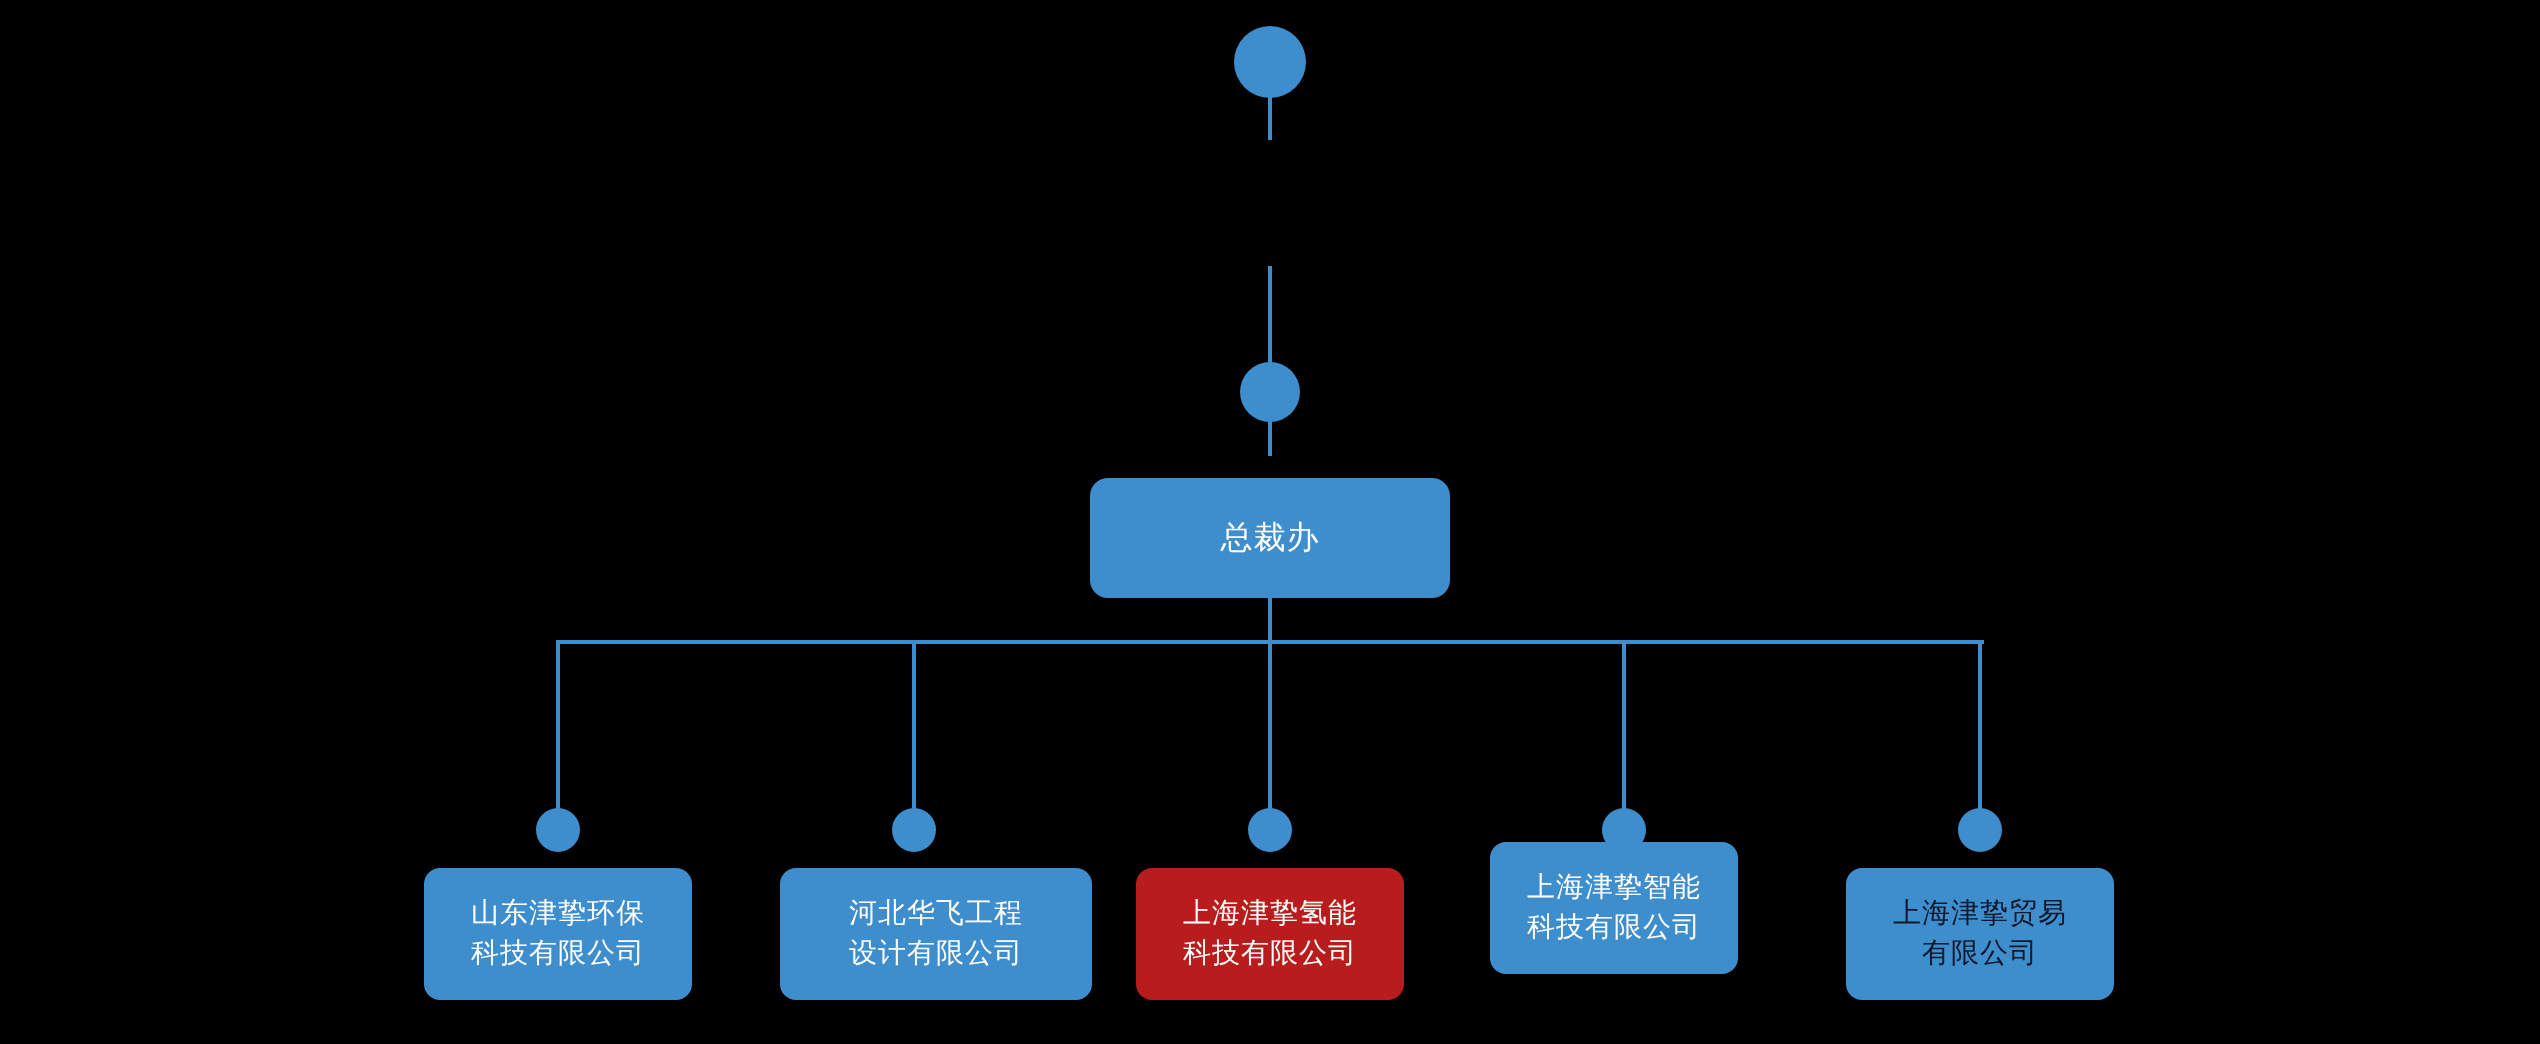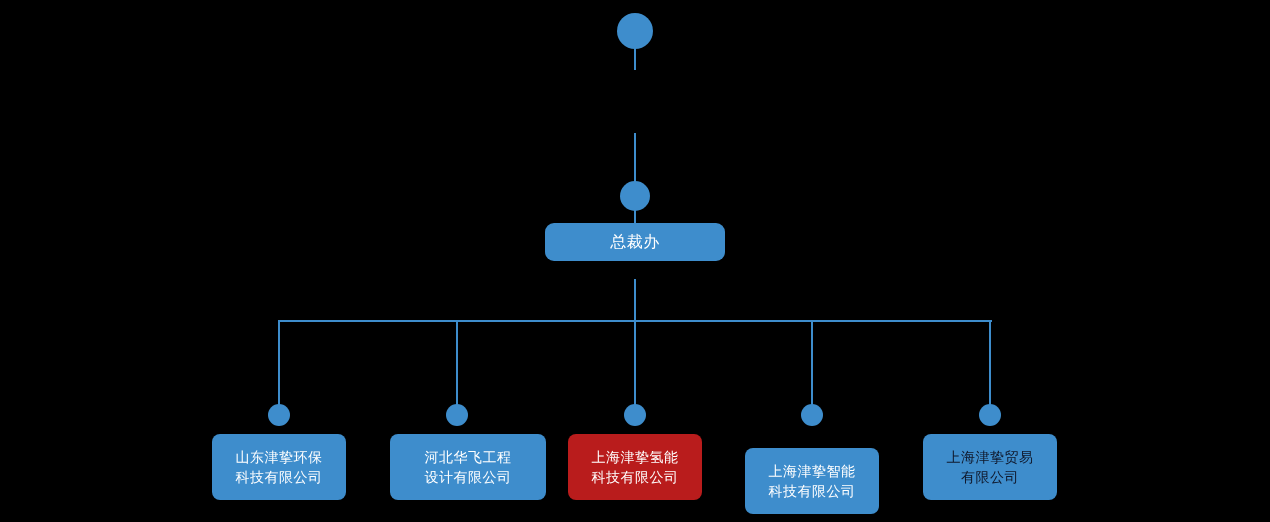--- a/index.html
+++ b/index.html
@@ -63,21 +63,21 @@
 
   <div class="line line-v" style="left: 634px; top: 44px; height: 26px; background: rgb(62, 141, 204);"></div>
 
 
   <div class="line line-v" style="left: 634px; top: 133px; height: 49px; background: rgb(62, 141, 204);"></div>
 
   <div class="dot" style="left: 620px; top: 181px; width: 30px; height: 30px; background: rgb(62, 141, 204);"></div>
 
   <div class="line line-v" style="left: 634px; top: 208px; height: 20px; background: rgb(62, 141, 204);"></div>
 
-  <div class="node node-mid" style="left: 545px; top: 223px; width: 180px; height: 38px; background: rgb(62, 141, 204); color: rgb(255, 255, 255);">总裁办</div>
+  <div class="node node-mid" style="left: 545px; top: 239px; width: 180px; height: 60px; background: rgb(62, 141, 204); color: rgb(255, 255, 255);">总裁办</div>
 
   <div class="line line-v" style="left: 634px; top: 279px; height: 43px; background: rgb(62, 141, 204);"></div>
 
   <div class="line line-h" style="left: 279px; top: 320px; width: 713px; background: rgb(62, 141, 204);"></div>
 
   <div class="line line-v" style="left: 278px; top: 320px; height: 85px; background: rgb(62, 141, 204);"></div>
   <div class="line line-v" style="left: 456px; top: 320px; height: 85px; background: rgb(62, 141, 204);"></div>
   <div class="line line-v" style="left: 634px; top: 320px; height: 85px; background: rgb(62, 141, 204);"></div>
   <div class="line line-v" style="left: 811px; top: 320px; height: 85px; background: rgb(62, 141, 204);"></div>
   <div class="line line-v" style="left: 989px; top: 320px; height: 85px; background: rgb(62, 141, 204);"></div>
@@ -90,19 +90,19 @@
 
   <div class="node node-leaf" style="left: 212px; top: 434px; width: 134px; height: 66px; background: rgb(62, 141, 204); color: rgb(255, 255, 255);">山东津挚环保
 科技有限公司</div>
 
   <div class="node node-leaf" style="left: 390px; top: 434px; width: 156px; height: 66px; background: rgb(62, 141, 204); color: #ffffff;">河北华飞工程
 设计有限公司</div>
 
   <div class="node node-leaf" style="left: 568px; top: 434px; width: 134px; height: 66px; background: #b91c1c; color: rgb(255, 255, 255);">上海津挚氢能
 科技有限公司</div>
 
-  <div class="node node-leaf" style="left: 745px; top: 448px; width: 134px; height: 66px; background: rgb(62, 141, 204); color: rgb(255, 255, 255);">上海津挚智能
+  <div class="node node-leaf" style="left: 745px; top: 421px; width: 124px; height: 66px; background: rgb(62, 141, 204); color: rgb(255, 255, 255);">上海津挚智能
 科技有限公司</div>
 
   <div class="node node-leaf" style="left: 923px; top: 434px; width: 134px; height: 66px; background: rgb(62, 141, 204); color: #0f172a;">上海津挚贸易
 有限公司</div>
 
 </div>
 
 </body></html>

